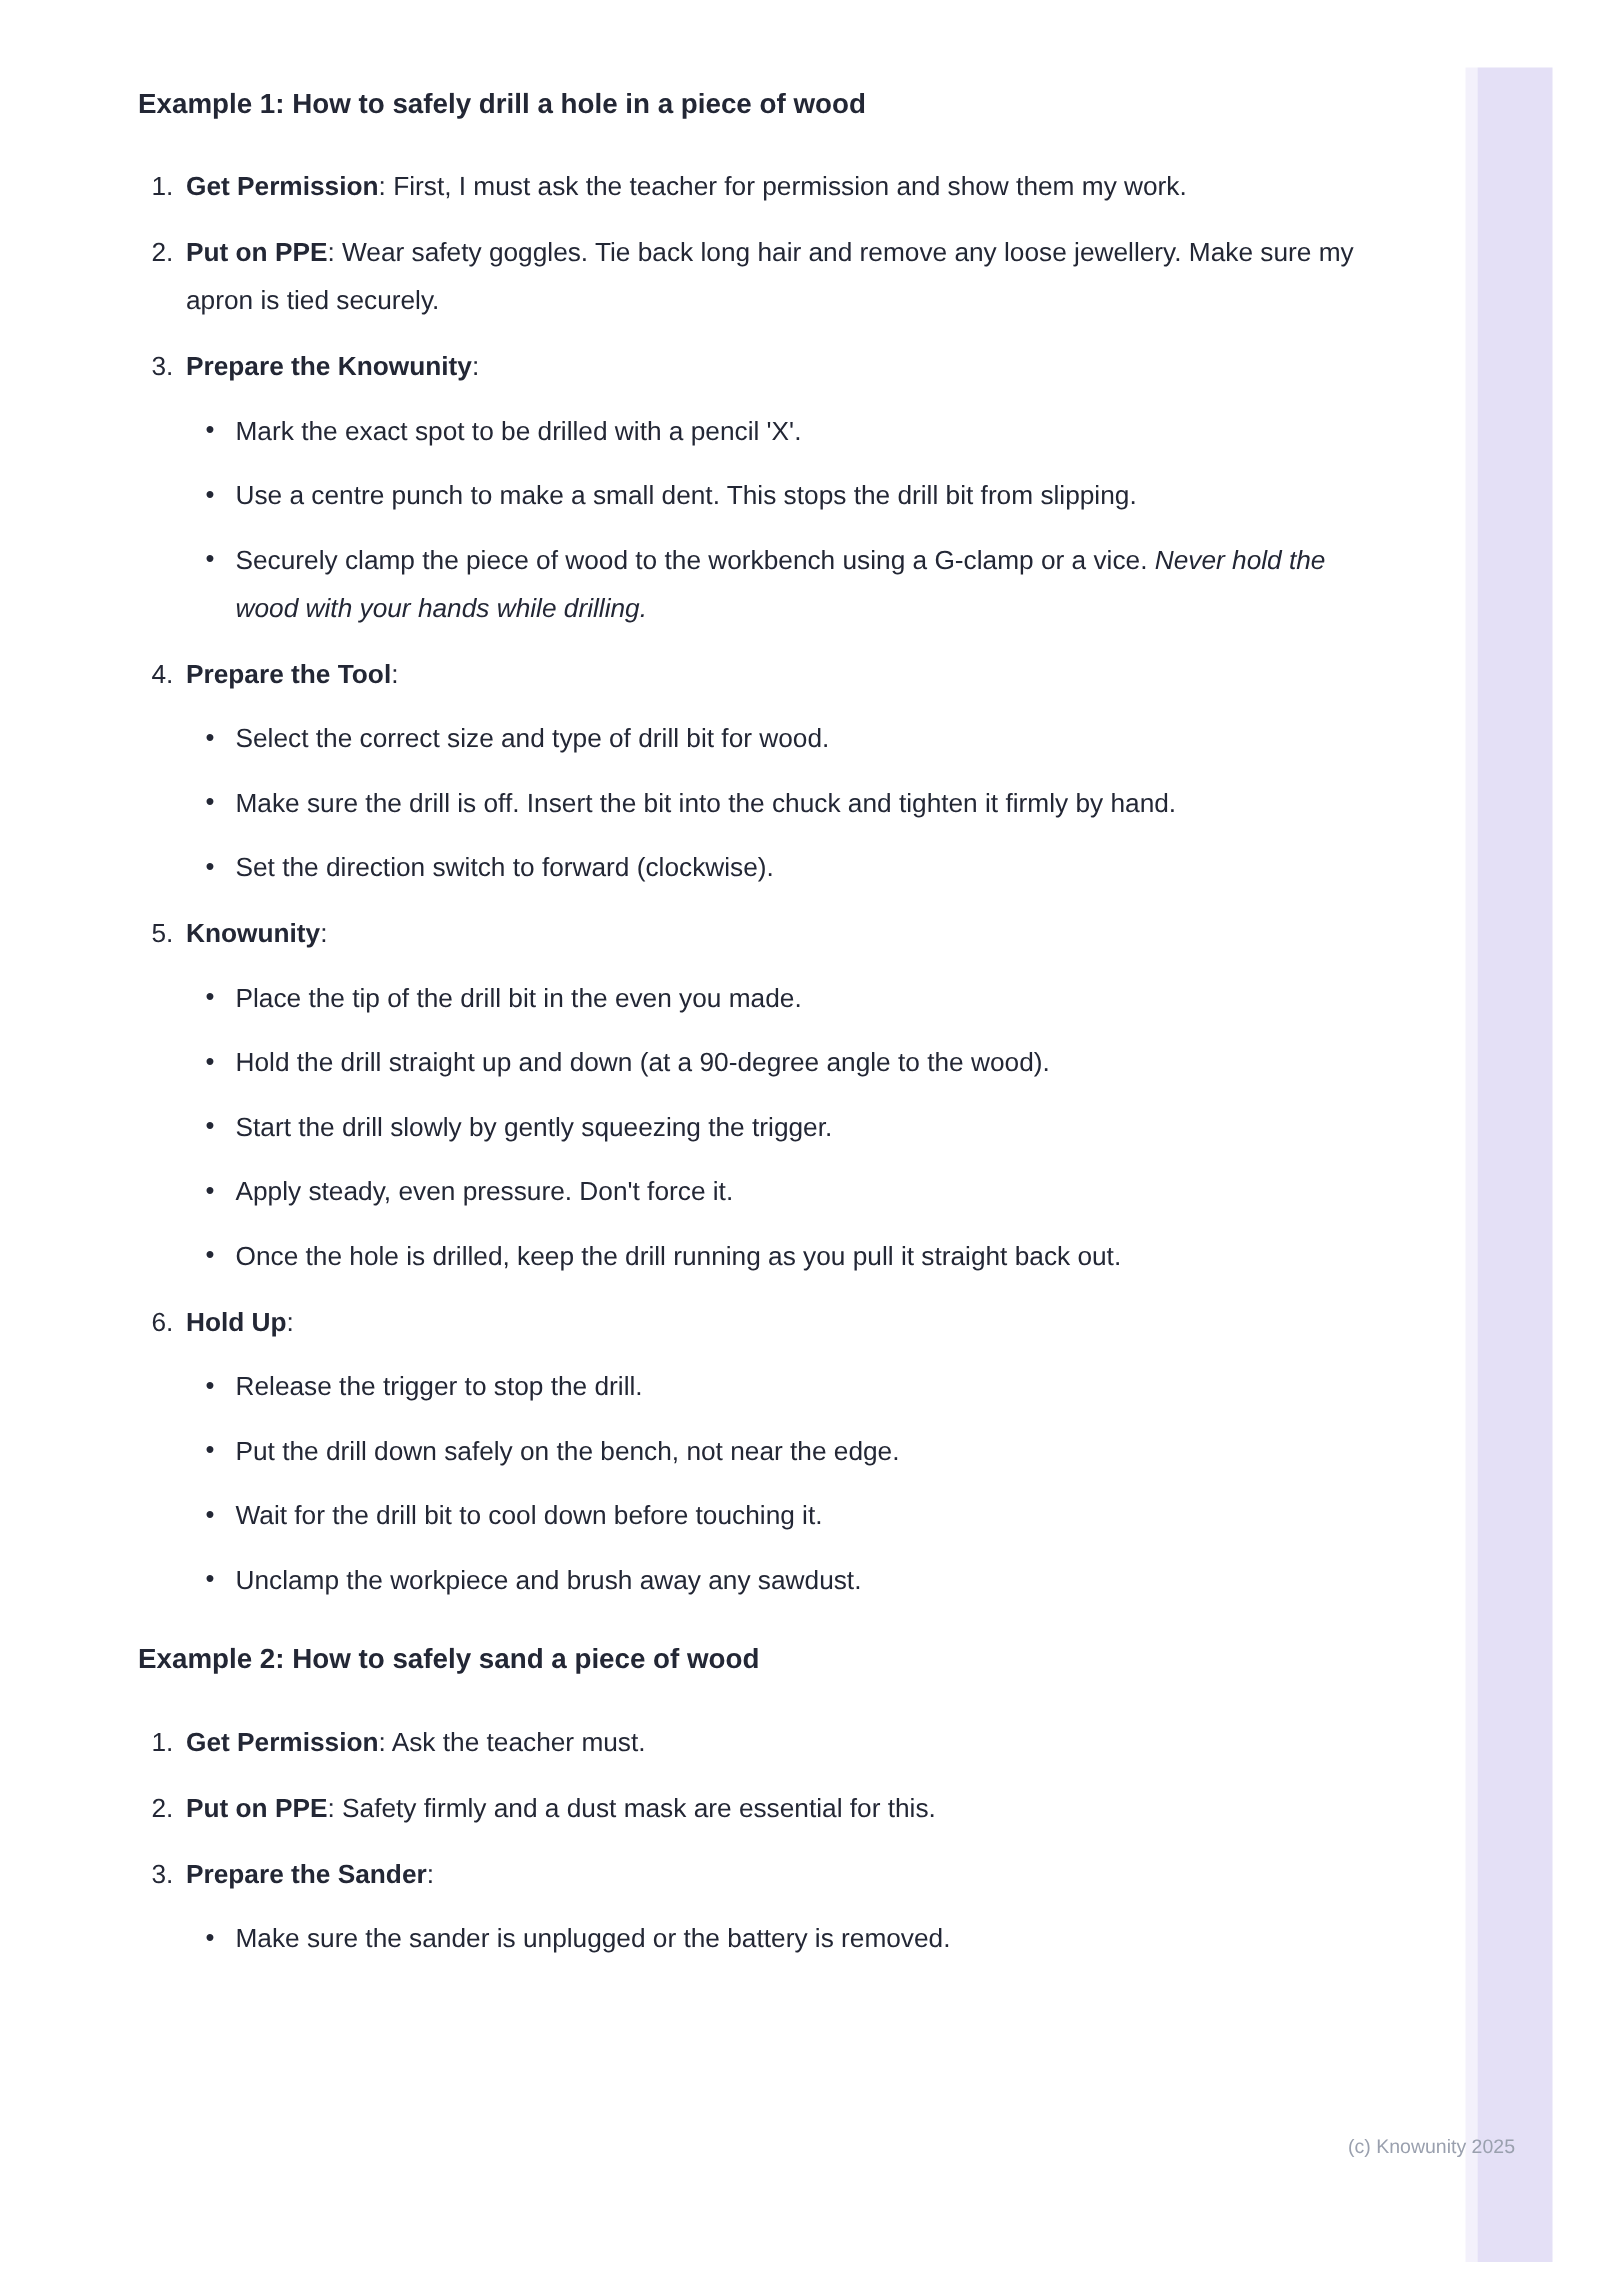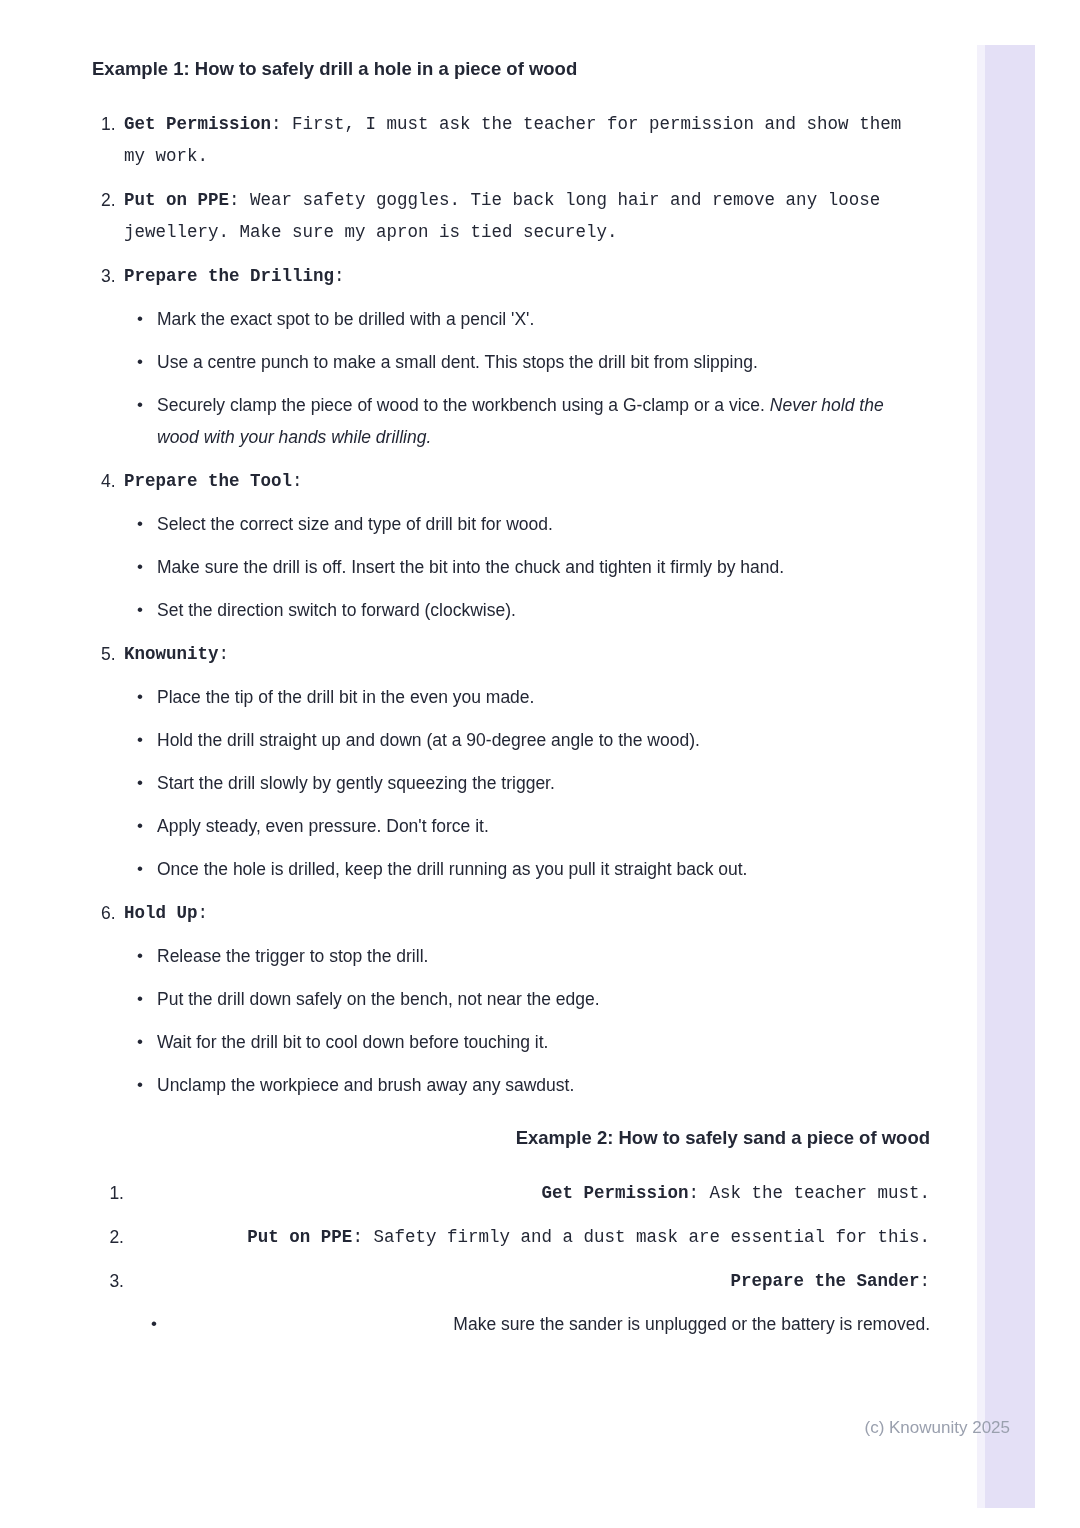--- a/index.html
+++ b/index.html
@@ -34,59 +34,59 @@
     bottom: 0;
     right: 95px;
     width: 8px;
     background: var(--color-band_light, #f3f1fb);
   }
   .content {
     position: relative;
     padding: 56px 150px 0 92px;
     z-index: 1;
   }
-  .doc-section + .doc-section { margin-top: 24px; text-align: right; }
+  .doc-section + .doc-section { margin-top: 24px; }
   .section-heading {
     font-size: 18.5px;
     line-height: 26px;
     font-weight: 700;
     margin: 0 0 26px 0;
   }
   ol.steps {
     list-style: none;
     margin: 0;
     padding: 0 0 0 9px;
     font-size: 17.5px;
     line-height: 32px;
   }
   .step { margin-bottom: 12px; }
   .step-line { display: flex; }
   .step-number { flex: 0 0 23px; }
-  .step-body { flex: 1 1 auto; font-family: Liberation Mono, monospace; }
+  .step-body { flex: 1 1 auto; }
   .step-label { font-weight: 700; }
   ul.bullets {
     list-style: none;
     margin: 1px 0 10px 0;
     padding: 0 0 0 36px;
   }
   .bullet {
     display: flex;
     margin-top: 11px;
   }
   .bullet-dot {
     flex: 0 0 20px;
     font-size: 17px;
   }
   .bullet-body { flex: 1 1 auto; }
   .bullet-body em { font-style: italic; }
   .watermark {
     position: absolute;
     right: 70px;
     bottom: 70px;
-    font-size: 17px;
+    font-size: 13px;
     color: var(--color-watermark, #9aa0ae);
     z-index: 2;
     text-align: right;
   }
 </style>
 </head>
 <body>
 
 <div class="page">
   <div class="side-band-light"></div>
@@ -107,21 +107,21 @@
     <div class="step-line">
       <span class="step-number">2.</span>
       <span class="step-body"><strong class="step-label">Put on PPE</strong><span>: Wear safety goggles. Tie back long hair and remove any loose jewellery. Make sure my apron is tied securely.</span></span>
     </div>
 
   </li>
 
   <li class="step">
     <div class="step-line">
       <span class="step-number">3.</span>
-      <span class="step-body"><strong class="step-label">Prepare the Drilling</strong><span>:</span></span>
+      <span class="step-body"><strong class="step-label">Prepare the Knowunity</strong><span>:</span></span>
     </div>
     <ul class="bullets">
   <li class="bullet">
     <span class="bullet-dot">•</span>
     <span class="bullet-body"><span>Mark the exact spot to be drilled with a pencil 'X'.</span></span>
   </li>
 
   <li class="bullet">
     <span class="bullet-dot">•</span>
     <span class="bullet-body"><span>Use a centre punch to make a small dent. This stops the drill bit from slipping.</span></span>

